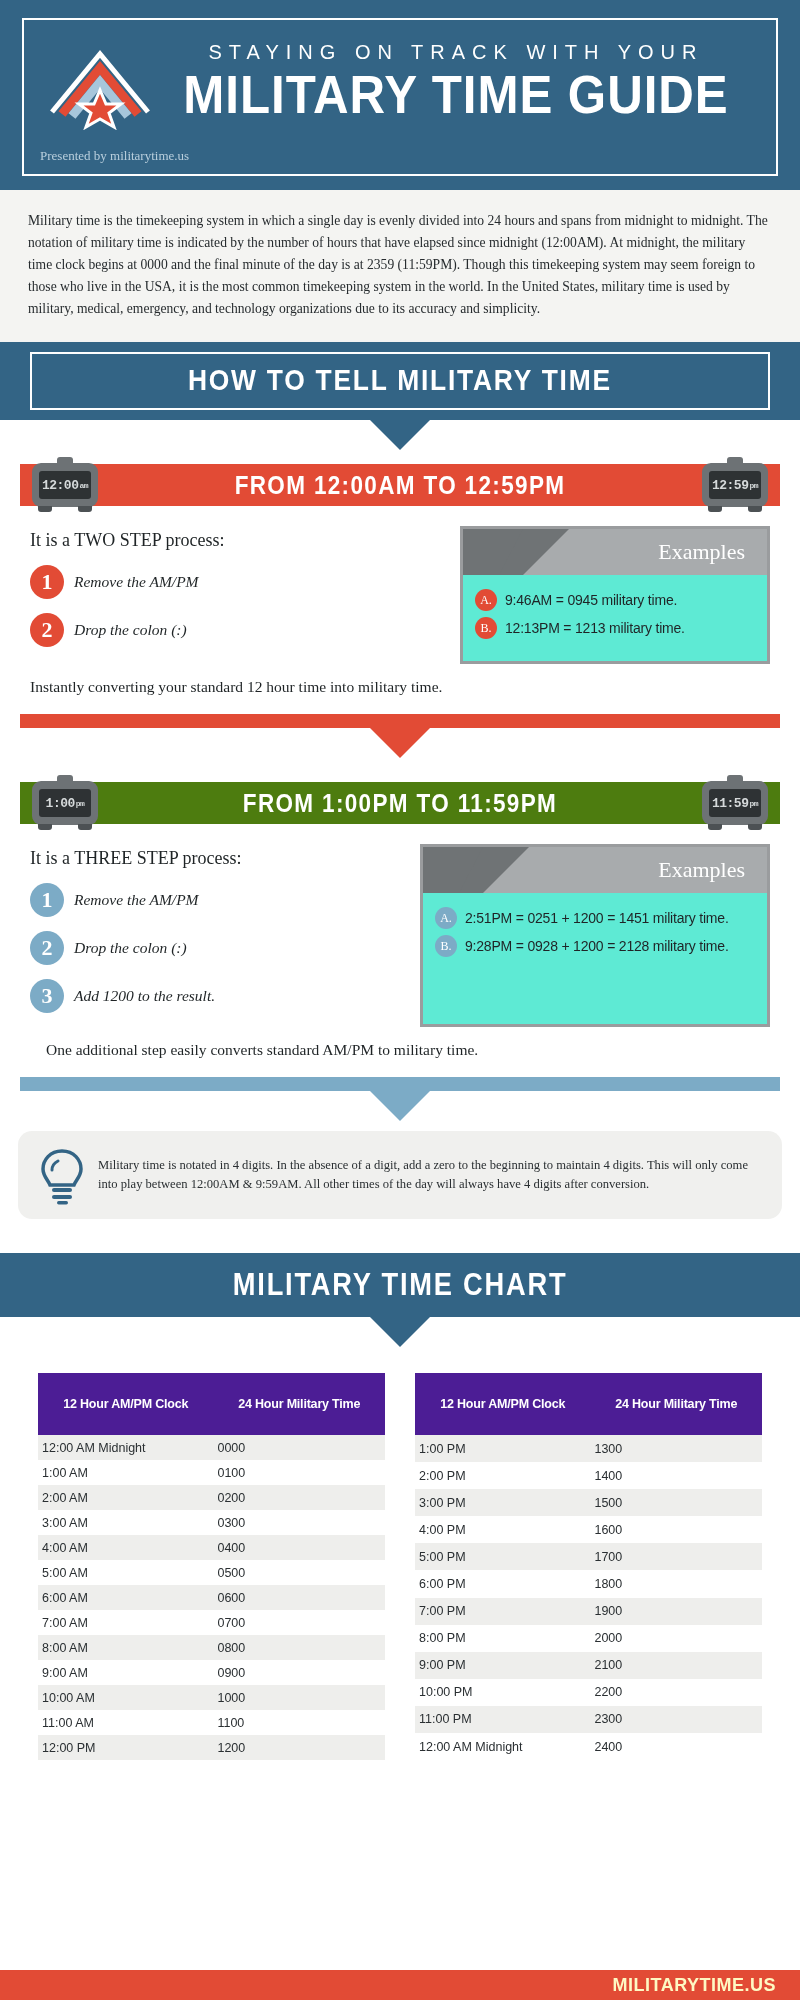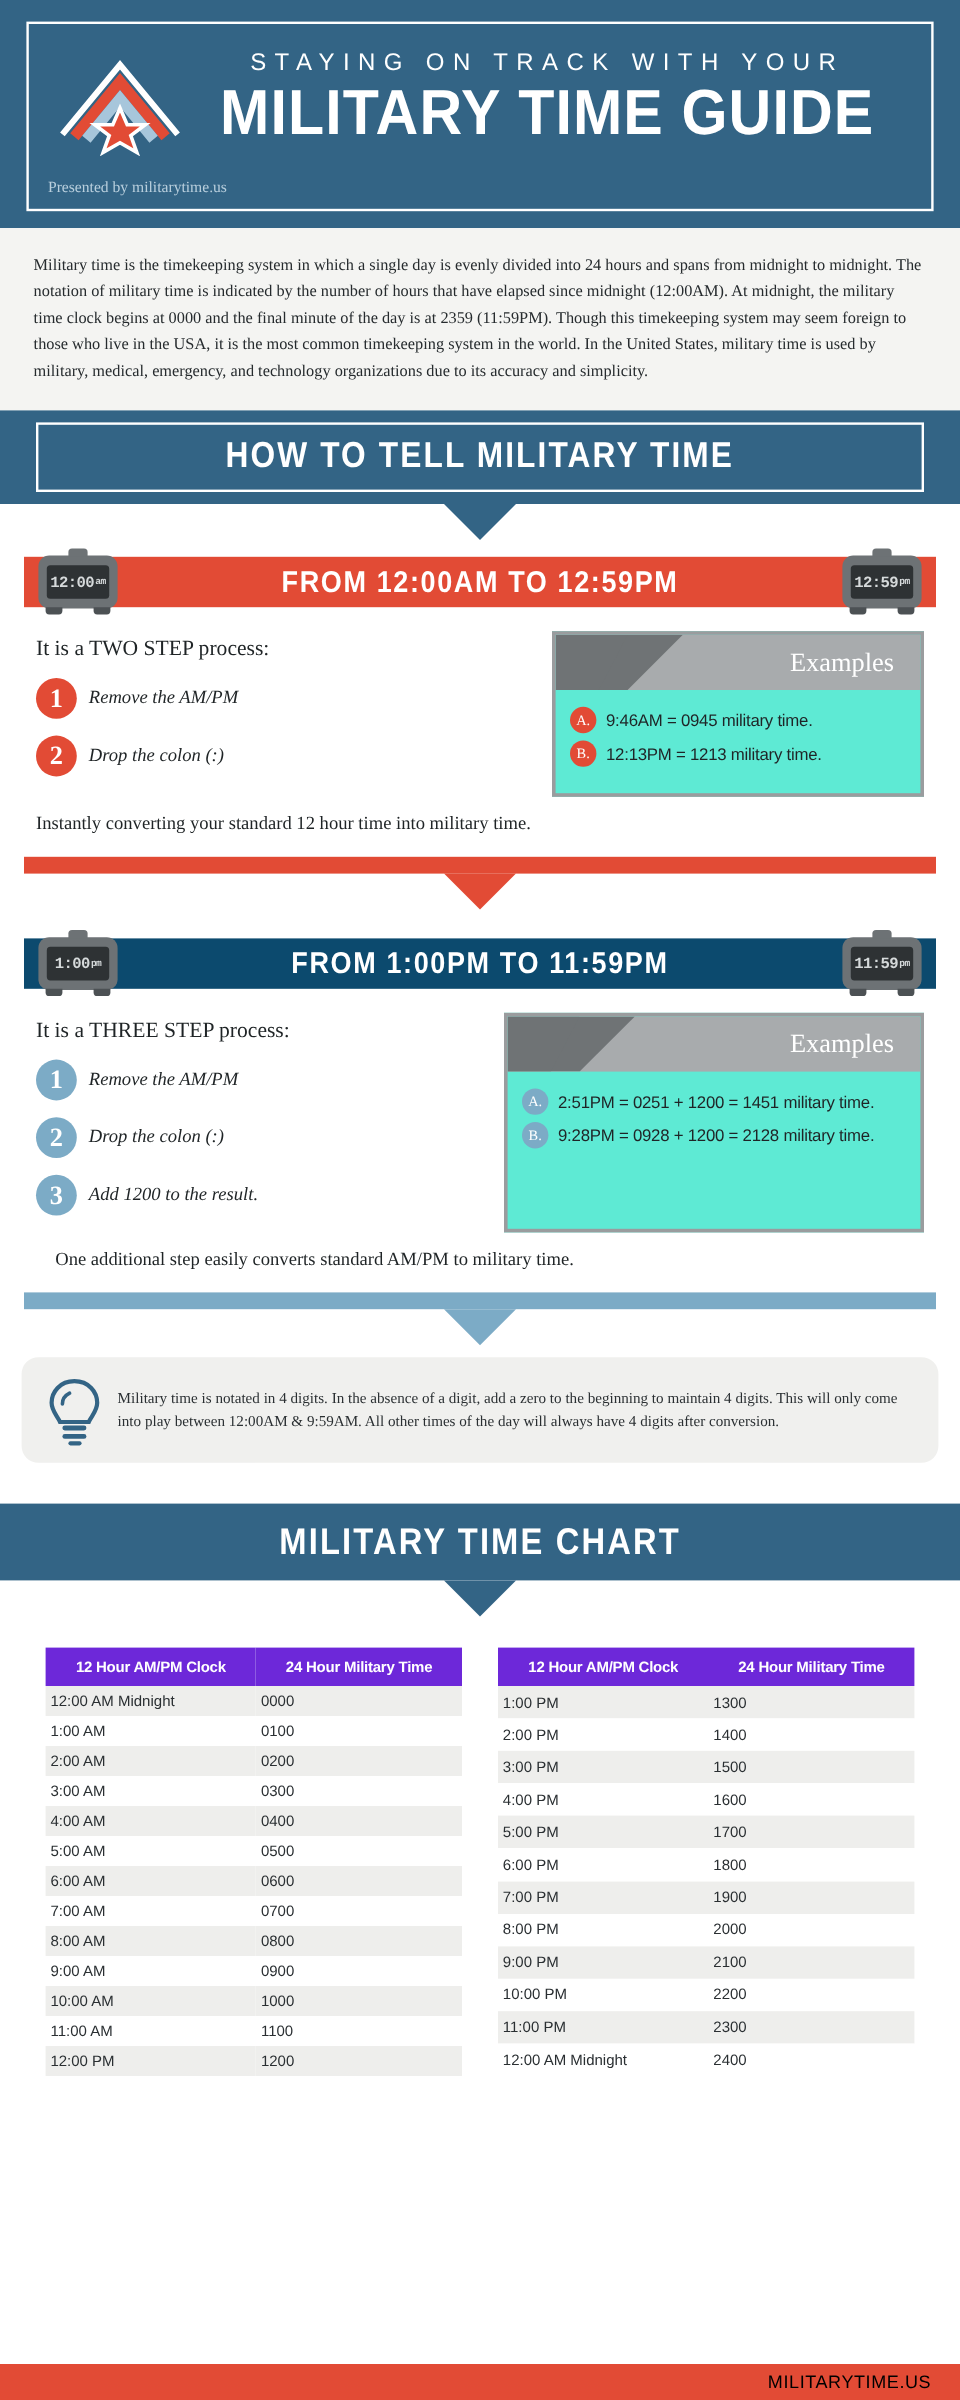--- a/index.html
+++ b/index.html
@@ -97,21 +97,21 @@
   .range-bar {
     margin: 0 20px;
     height: 42px;
     display: flex;
     align-items: center;
     justify-content: space-between;
     padding: 0 12px;
     position: relative;
   }
   .range-bar.red { background: #e24b35; }
-  .range-bar.blue { background: #0c4a6e; }
+  .range-bar.blue { background: #4d7c0f; }
   .range-title {
     position: absolute; left: 0; right: 0; text-align: center;
     font-family: "Liberation Sans", sans-serif;
     color: #fff; font-size: 25px; letter-spacing: 1.5px;
     font-weight: bold;
     transform: scaleX(0.9);
   }
   .clock {
     width: 66px; height: 44px;
     background: #6d7275;
@@ -212,40 +212,40 @@
 
   
   .chart-banner { background: #336485; padding: 14px 0; text-align: center; }
   .chart-banner .banner-text { font-size: 31px; }
   .tables {
     display: flex; gap: 30px; padding: 26px 38px 14px 38px;
     background: #fff;
   }
   table { border-collapse: collapse; width: 100%; font-family: "Liberation Sans", sans-serif; }
   thead th {
-    background: #6d28d9; color: #fff; font-size: 12.5px;
-    padding: 9px 4px; font-weight: bold; letter-spacing: -0.2px;
+    background: #4c1d95; color: #fff; font-size: 12.5px;
+    padding: 24px 4px; font-weight: bold; letter-spacing: -0.2px;
   }
   tbody td {
     font-size: 12.5px; color: #2a2f32;
     padding: 5.5px 4px;
   }
   tbody tr:nth-child(odd) td { background: #eeeeec; }
   tbody tr:nth-child(even) td { background: #ffffff; }
 
   
   .footer {
     position: absolute; bottom: 0; left: 0; right: 0;
     height: 30px; background: #e24b35;
     display: flex; align-items: center; justify-content: flex-end;
     padding-right: 24px;
   }
   .footer-text {
-    color: #000000; font-family: "Liberation Sans", sans-serif;
-    font-size: 15px; font-weight: normal; letter-spacing: 0.5px;
+    color: #fef9c3; font-family: "Liberation Sans", sans-serif;
+    font-size: 18px; font-weight: bold; letter-spacing: 0.5px;
   }
 </style>
 </head>
 <body>
 
 <div class="page">
 
   <div class="header">
     <div class="header-inner">
       <div class="header-top">

